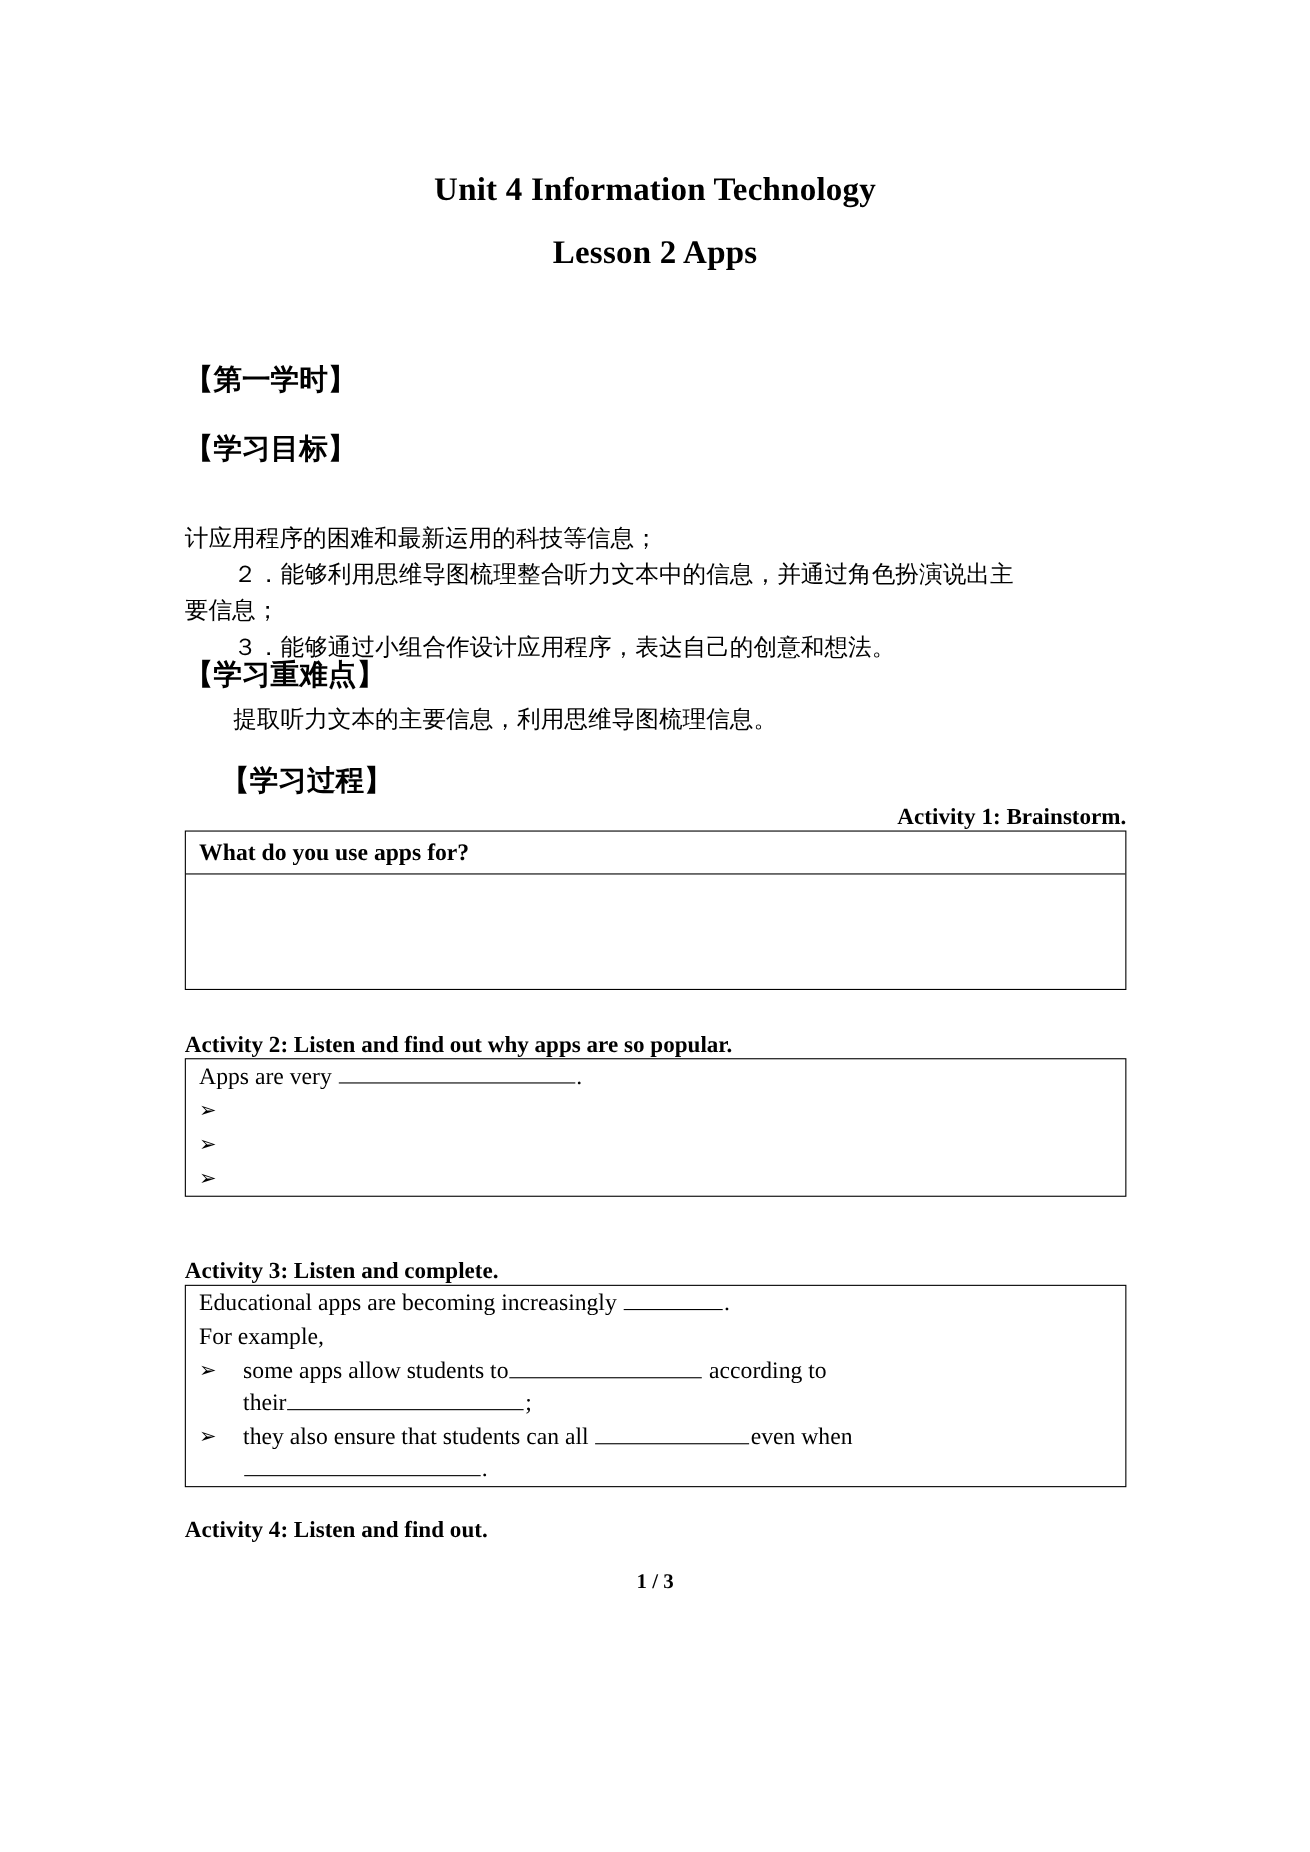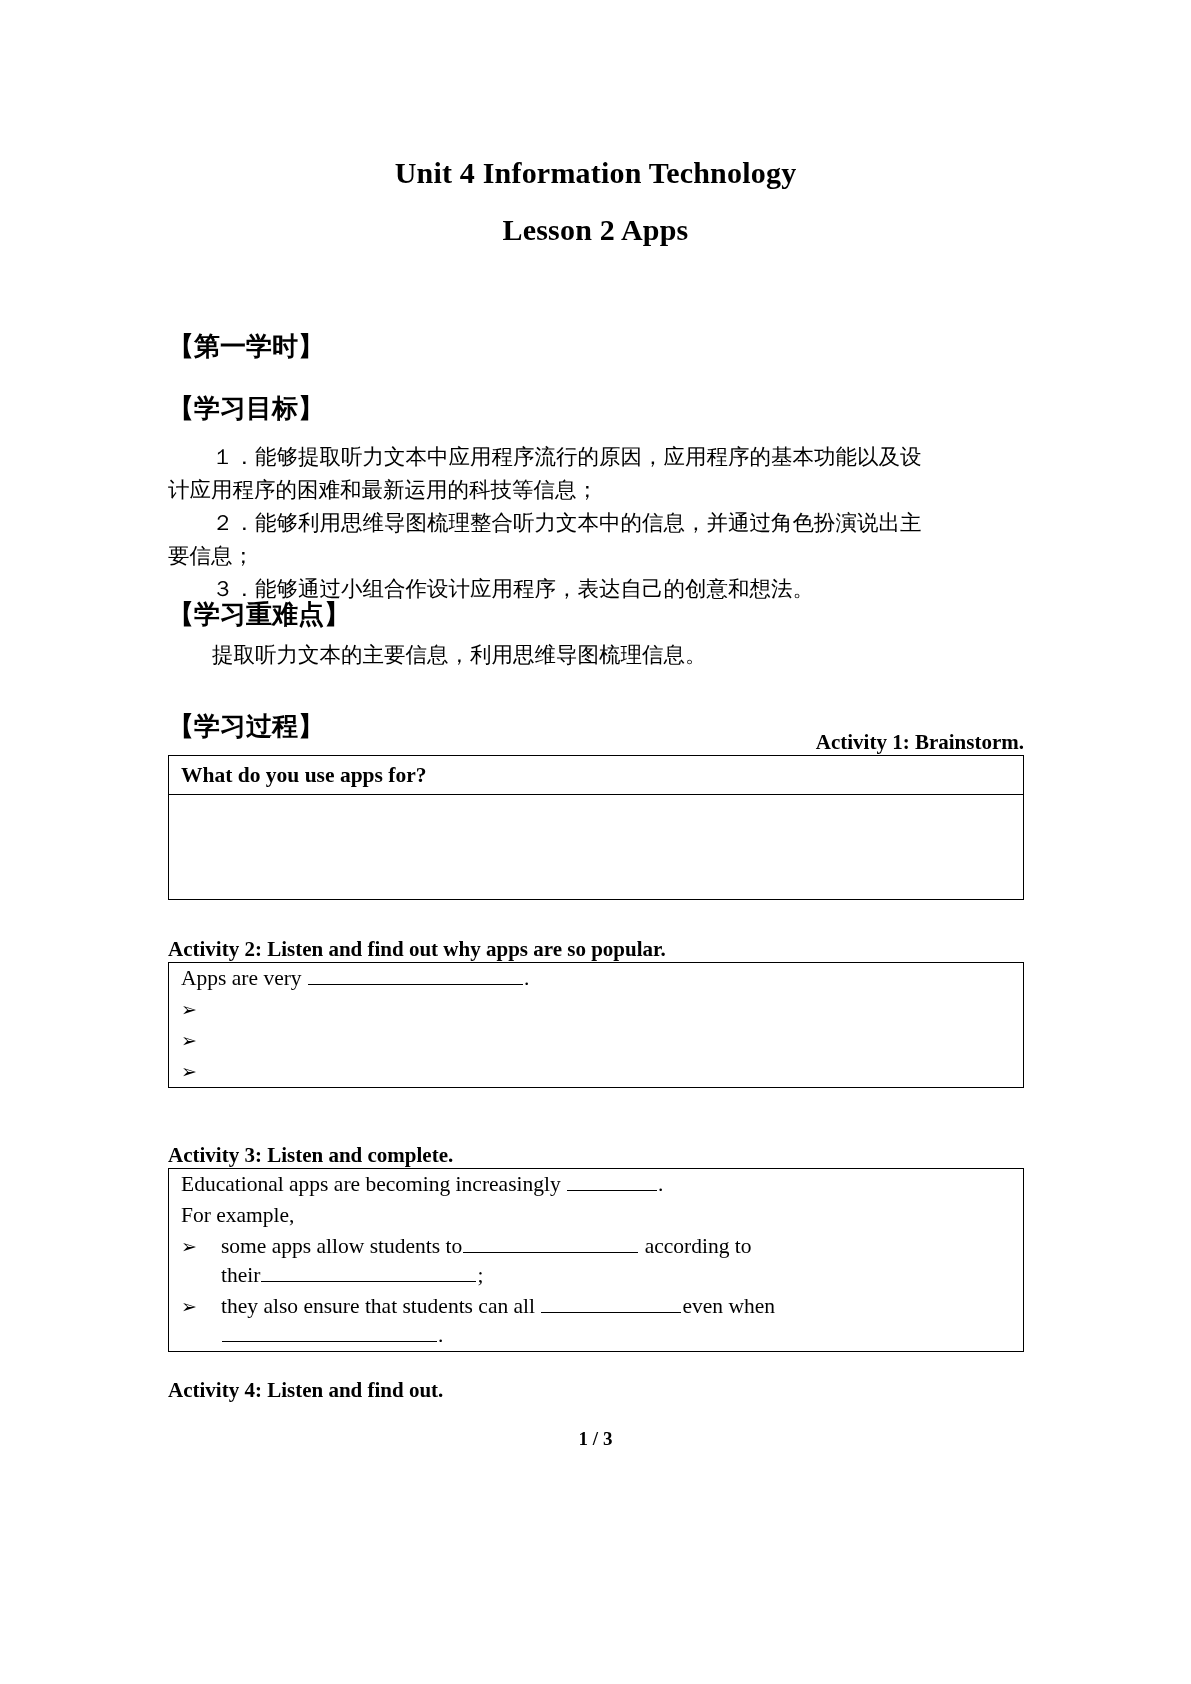--- a/index.html
+++ b/index.html
@@ -139,41 +139,41 @@
 
   <div class="doc-title title-1">Unit 4 Information Technology</div>
   <div class="doc-title title-2">Lesson 2 Apps</div>
 
   <div class="col cn-heading" style="top:392px;">【学习目标】</div>
 
   <div class="col cn-heading" style="top:330px;">【第一学时】</div>
 
   <div class="col" style="top:440px;">
     <p class="cn-para">
-      <span class="indent"></span><span>１．能够提取听力文本中应用程序流行的原因，应用程序的基本功能以及设</span><br>
+      <span class="indent"></span><br>
       <span>计应用程序的困难和最新运用的科技等信息；</span>
     </p>
     <p class="cn-para">
       <span class="indent"></span><span>２．能够利用思维导图梳理整合听力文本中的信息，并通过角色扮演说出主</span><br>
       <span>要信息；</span>
     </p>
     <p class="cn-para">
       <span class="indent"></span><span>３．能够通过小组合作设计应用程序，表达自己的创意和想法。</span>
     </p>
   </div>
 
   <div class="col cn-heading" style="top:598px;">【学习重难点】</div>
 
   <div class="col" style="top:638px;">
     <p class="cn-para">
       <span class="indent"></span><span>提取听力文本的主要信息，利用思维导图梳理信息。</span>
     </p>
   </div>
 
-  <div class="col cn-heading" style="top:710px;">【学习过程】</div>
+  <div class="col cn-heading" style="top:694px;margin-left:33px;">【学习过程】</div>
 
   <div class="col act-heading" style="top:730px;text-align:right;">Activity 1: Brainstorm.</div>
 
   <div class="col" style="top:755px;font-weight:bold;">
     <div class="box" style="height:145px;">
       <div class="hdr-row">What do you use apps for?</div>
       <div class="body-row">&nbsp;</div>
     </div>
   </div>
 

